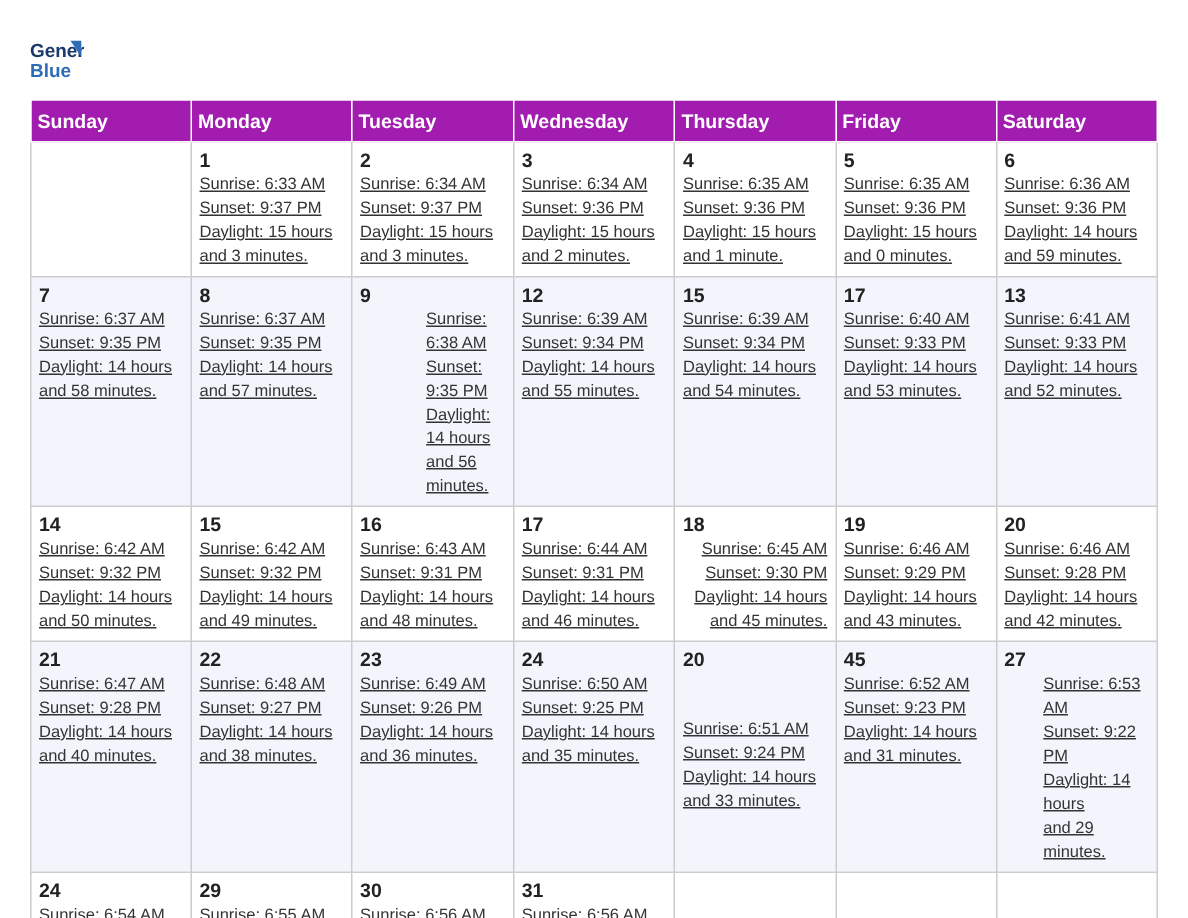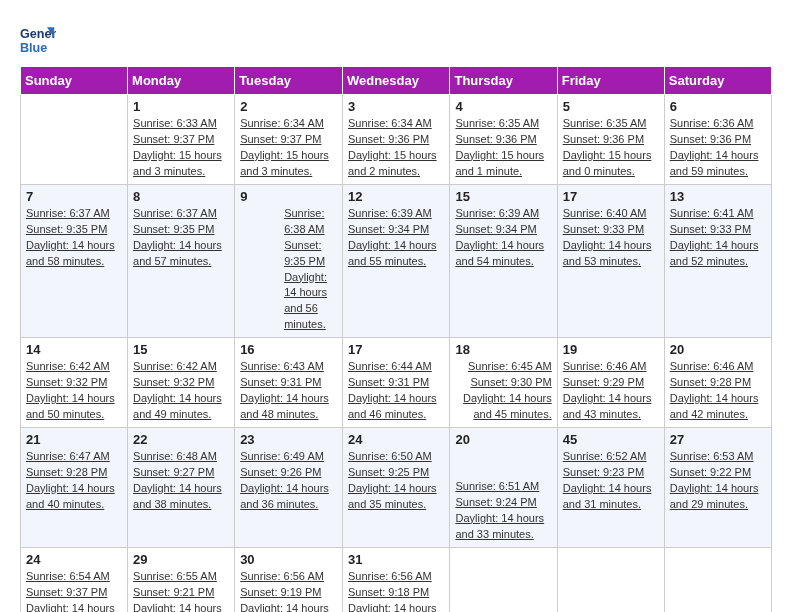--- a/index.html
+++ b/index.html
@@ -298,21 +298,21 @@
         </td>
         <td>
           <span class="day-number">45</span>
           <div class="day-info" style="white-space: pre-line;">Sunrise: 6:52 AM
 Sunset: 9:23 PM
 Daylight: 14 hours
 and 31 minutes.</div>
         </td>
         <td>
           <span class="day-number">27</span>
-          <div class="day-info" style="white-space: pre-line;">Sunrise: 6:53 AM
+          <div class="day-info" style="white-space: pre-line; margin-left: 26px;">Sunrise: 6:53 AM
 Sunset: 9:22 PM
 Daylight: 14 hours
 and 29 minutes.</div>
         </td>
       </tr>
       <tr>
         <td>
           <span class="day-number">24</span>
           <div class="day-info" style="white-space: pre-line;">Sunrise: 6:54 AM
 Sunset: 9:37 PM

